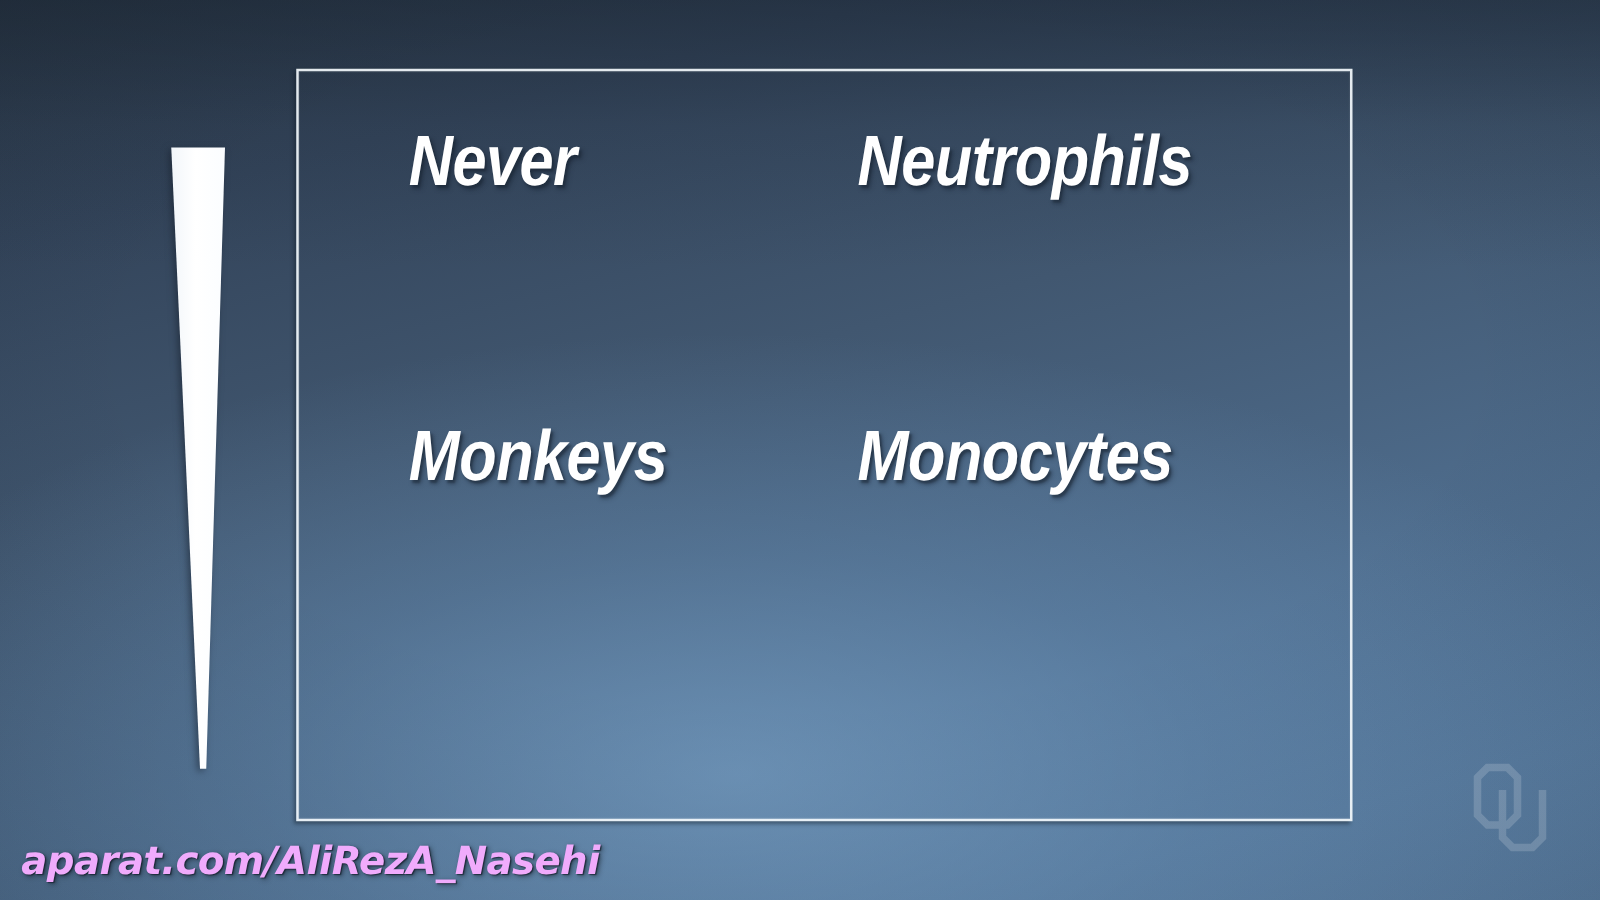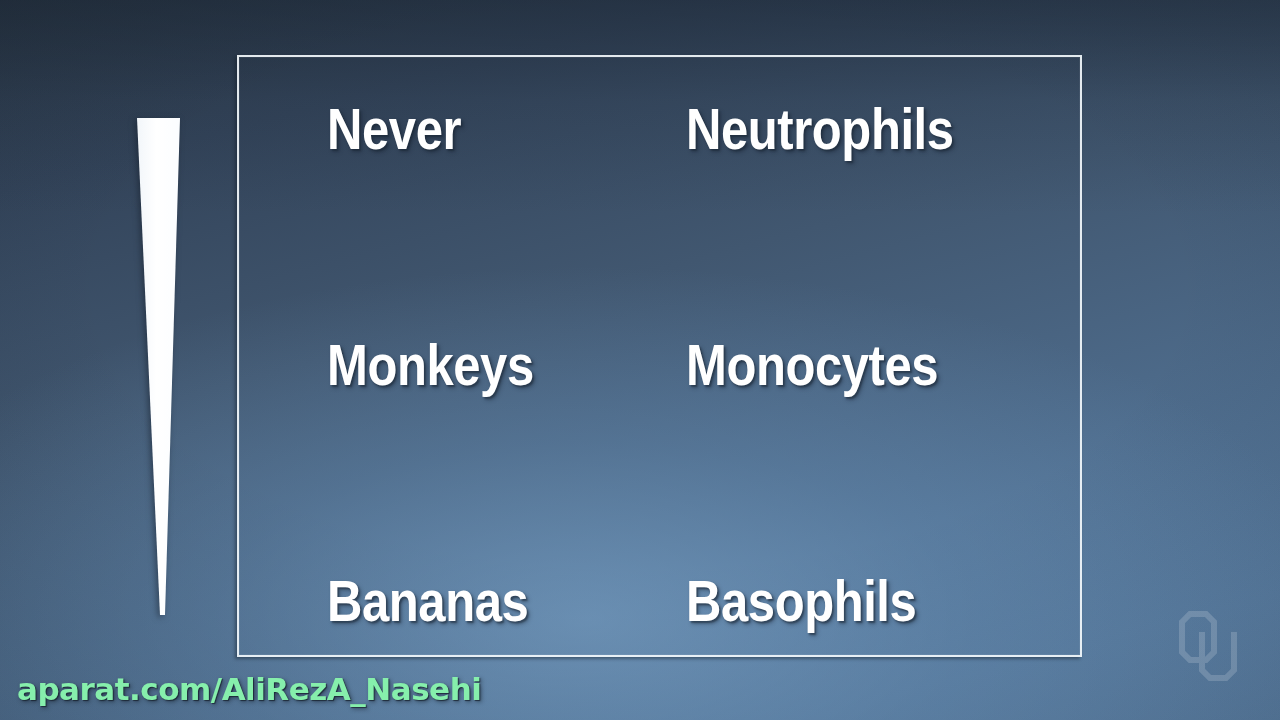--- a/index.html
+++ b/index.html
@@ -7,20 +7,21 @@
     padding: 0;
     background: #000;
   }
   #stage {
     position: relative;
     width: 1280px;
     height: 720px;
     overflow: hidden;
     font-family: "Liberation Sans", sans-serif;
     background: #3d5064;
+    font-style: italic;
   }
 
   
   .bg-base {
     position: absolute;
     inset: 0;
     background:
       linear-gradient(165deg,
         #2c3a4a 0%,
         #33445a 18%,
@@ -110,21 +111,21 @@
   
   .watermark {
     position: absolute;
     left: 17px;
     top: 669px;
     font-family: "DejaVu Sans", sans-serif;
     font-weight: 700;
     font-size: 31px;
     line-height: 40px;
     letter-spacing: -0.5px;
-    color: #86efac;
+    color: #f0abfc;
     text-shadow:
       1px 1px 1px rgba(20,30,42,0.75),
       2px 2px 4px rgba(16,24,34,0.50);
     white-space: nowrap;
   }
 
   
   .ou-logo {
     position: absolute;
     right: 36px;
@@ -163,24 +164,20 @@
       <div class="cell col-right">Neutrophils</div>
     </div>
 
 
     <div class="row" style="top:334px;">
       <div class="cell col-left">Monkeys</div>
       <div class="cell col-right">Monocytes</div>
     </div>
 
 
-    <div class="row" style="top:570px;">
-      <div class="cell col-left">Bananas</div>
-      <div class="cell col-right">Basophils</div>
-    </div>
 
   </div>
 
   <div class="watermark">aparat.com/AliRezA_Nasehi</div>
 
   <svg class="ou-logo" viewBox="0 0 72 80">
     <g fill="none" stroke="#ffffff" stroke-width="6">
       <path d="M10 16 L18 8 L34 8 L42 16 L42 46 L34 54 L18 54 L10 46 Z"></path>
       <path d="M30 26 L30 64 L38 72 L54 72 L62 64 L62 26"></path>
     </g>

